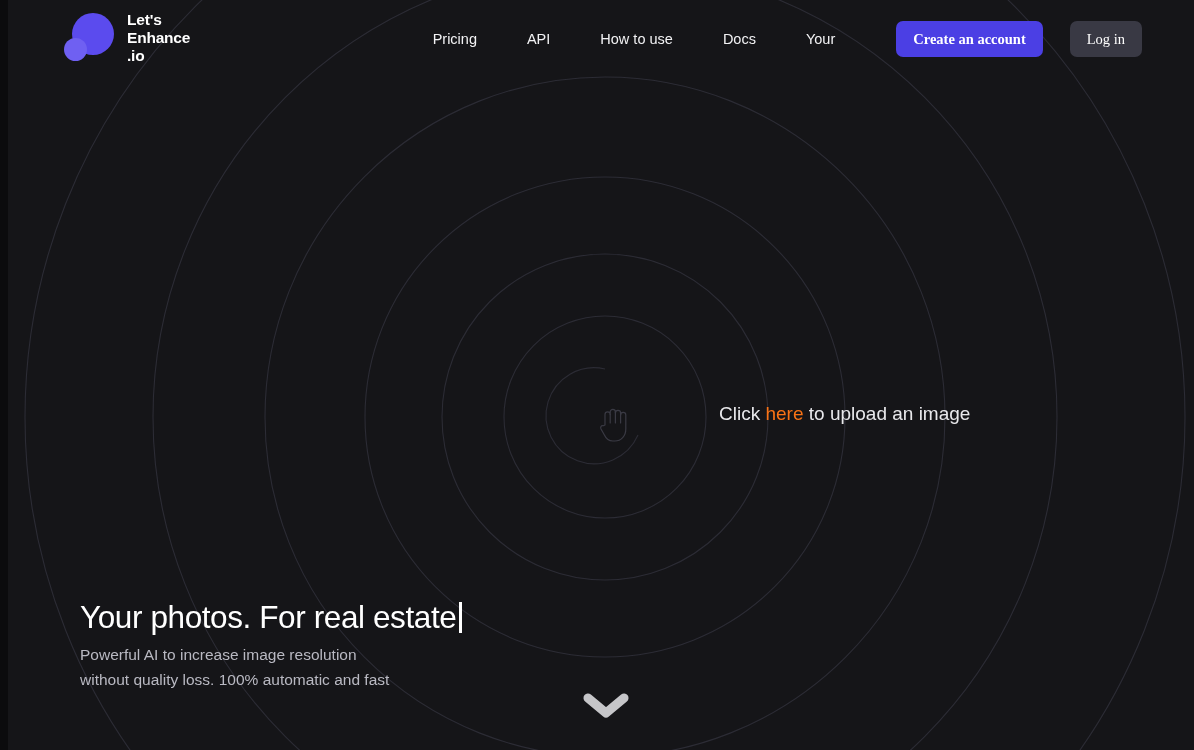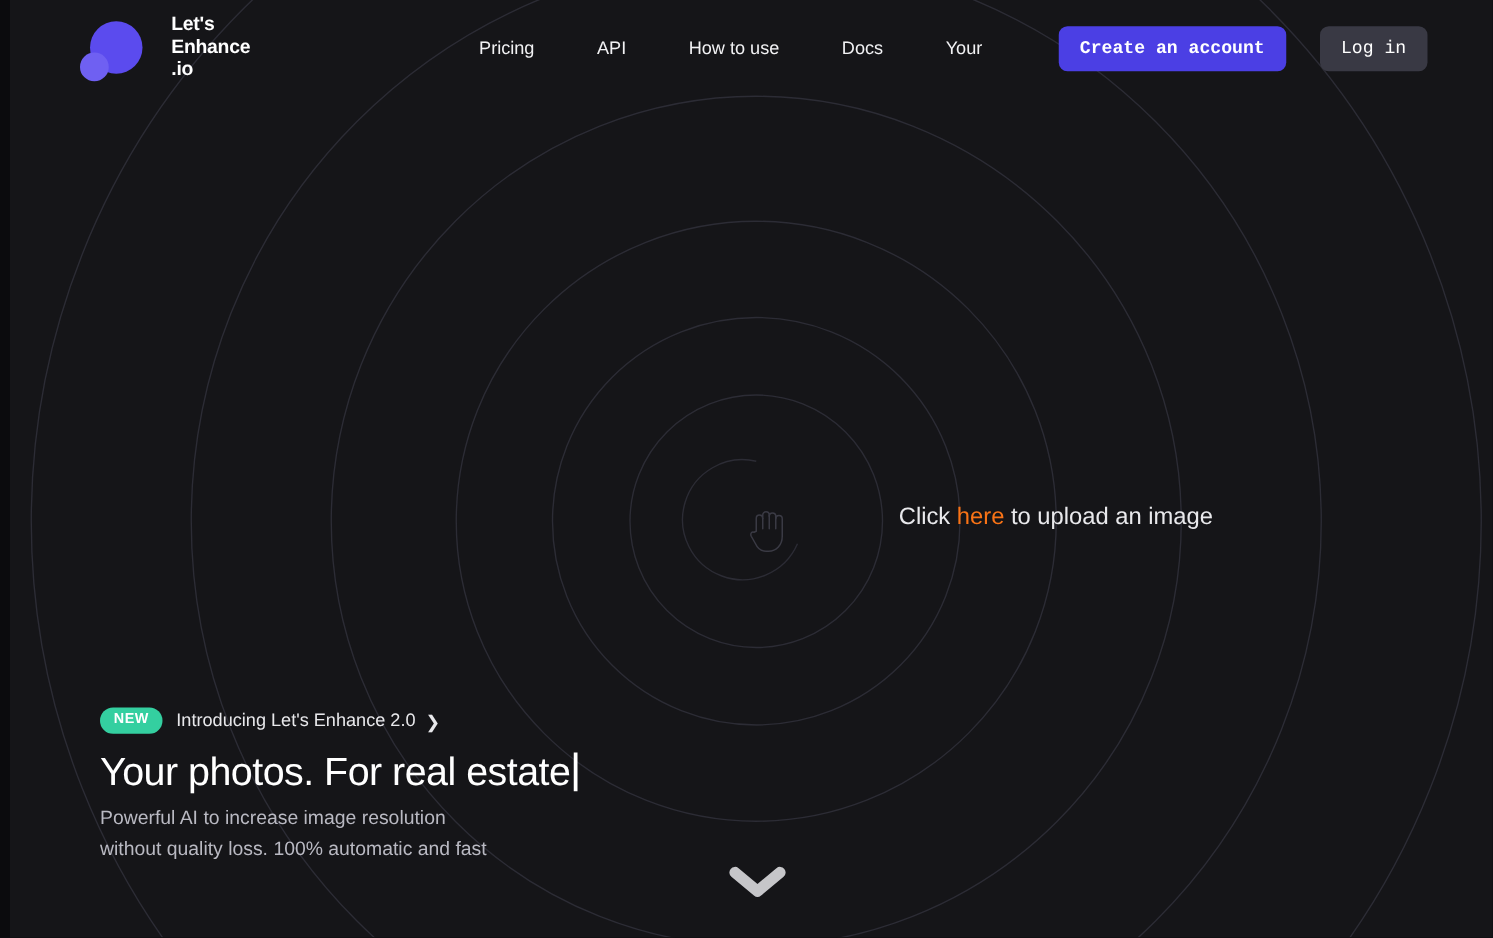--- a/index.html
+++ b/index.html
@@ -34,21 +34,21 @@
 
   
   #header {
     position:absolute; top:0; left:0;
     width:1186px; height:78px;
     display:flex; align-items:center;
     z-index:20;
   }
   #logo-wrap {
     position:absolute; left:56px; top:11px;
-    display:flex; align-items:flex-end; gap:23px;
+    display:flex; align-items:flex-start; gap:13px;
   }
   #logo-mark {
     position:relative; width:50px; height:50px;
   }
   #logo-big {
     position:absolute; right:0; top:2px;
     width:42px; height:42px; border-radius:50%;
     background:#5b4bee;
   }
   #logo-small {
@@ -72,21 +72,21 @@
     color:#f2f2f4;
     font-size:14.5px;
     text-decoration:none;
     padding:0 17px;
     line-height:36px;
     white-space:nowrap;
   }
   .nav-link:first-child { padding-left:0; }
   .nav-btn {
     border:none; outline:none; cursor:pointer;
-    font-family:Liberation Mono, monospace;
+    font-family:Liberation Serif, serif;
     font-size:14.5px;
     color:#ffffff;
     border-radius:7px;
     height:36px;
     padding:0 17px;
     white-space:nowrap;
   }
   #btn-create { background:#4b3fe4; margin-left:28px; font-weight:bold; }
   #btn-login  { background:#393944; margin-left:11px; }
 
@@ -229,25 +229,20 @@
     <path d="M19.4 11 V22"></path>
     <path d="M24.6 12 V22"></path>
   </svg>
 
   <div id="upload-prompt">
     <span>Click </span><a class="link" href="#">here</a><span> to upload an image</span>
   </div>
 
   <div id="hero">
 
-    <div id="announce">
-      <span id="badge-new">NEW</span>
-      <span id="announce-text">Introducing Let's Enhance 2.0</span>
-      <span id="announce-chevron">❯</span>
-    </div>
 
     <h1 id="headline">
       <span>Your photos. For real estate</span>
       <span id="caret"></span>
     </h1>
 
     <p id="subtitle">Powerful AI to increase image resolution
 without quality loss. 100% automatic and fast</p>
   </div>
 

